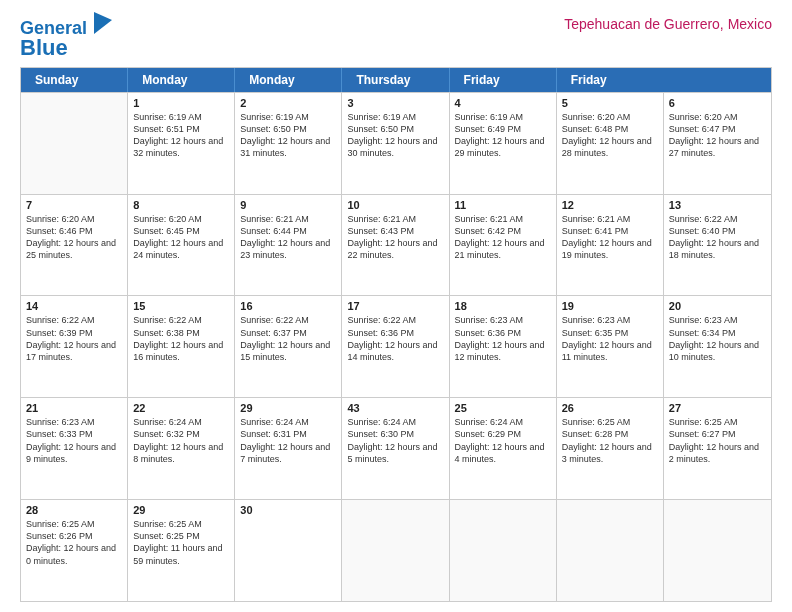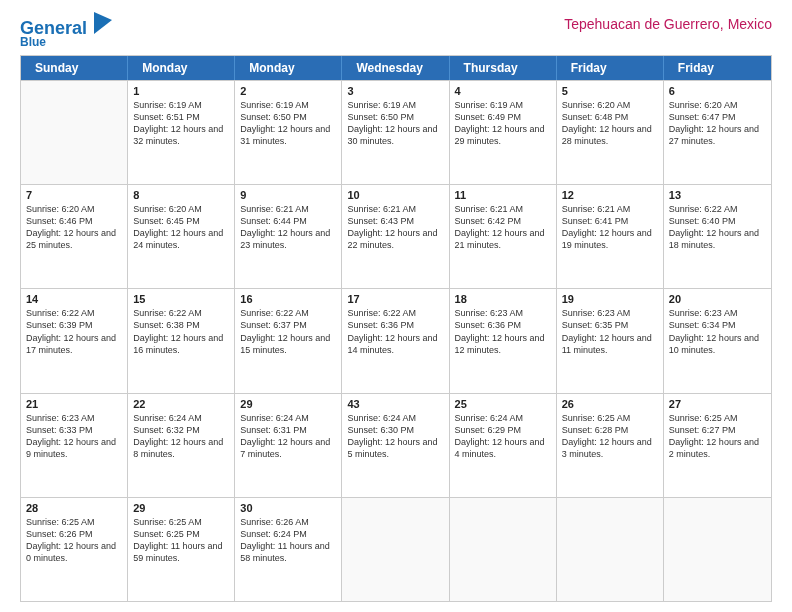--- a/index.html
+++ b/index.html
@@ -116,34 +116,33 @@
     <div class="logo">
       <div>
         <div style="display:flex;align-items:center;">
           <span class="logo-text">
             <span>General</span>
             <svg class="logo-icon" viewBox="0 0 18 22" xmlns="http://www.w3.org/2000/svg">
               <polygon points="0,0 18,8 0,22" fill="#1a6fb5"></polygon>
             </svg>
           </span>
         </div>
-        <div style="font-size:12px;font-weight:bold;color:#1a6fb5;margin-top:-4px;">Blue</div>
+        <div style="font-size:22px;font-weight:bold;color:#1a6fb5;margin-top:-4px;">Blue</div>
       </div>
     </div>
     <div class="title-block">
       <div class="subtitle">Tepehuacan de Guerrero, Mexico</div>
     </div>
   </div>
 
   <div class="calendar">
     <div class="cal-header-row">
     <div class="cal-header-cell">Sunday</div>
         <div class="cal-header-cell">Monday</div>
         <div class="cal-header-cell">Monday</div>
-        <div class="cal-header-cell">Wednesday</div>
         <div class="cal-header-cell">Thursday</div>
         <div class="cal-header-cell">Friday</div>
         <div class="cal-header-cell">Friday</div>
       </div>
     <div class="cal-body">
     <div class="cal-week">
           <div class="cal-cell empty"></div>
           <div class="cal-cell">
             <div class="day-number">1</div>
             <div class="day-info" style="white-space: pre-line;">Sunrise: 6:19 AM
@@ -321,23 +320,20 @@
 Daylight: 12 hours and 0 minutes.</div>
           </div>
           <div class="cal-cell">
             <div class="day-number">29</div>
             <div class="day-info" style="white-space: pre-line;">Sunrise: 6:25 AM
 Sunset: 6:25 PM
 Daylight: 11 hours and 59 minutes.</div>
           </div>
           <div class="cal-cell">
             <div class="day-number">30</div>
-            <div class="day-info" style="white-space: pre-line;">Sunrise: 6:26 AM
-Sunset: 6:24 PM
-Daylight: 11 hours and 58 minutes.</div>
           </div>
           <div class="cal-cell empty"></div>
           <div class="cal-cell empty"></div>
           <div class="cal-cell empty"></div>
           <div class="cal-cell empty"></div>
         </div>
       </div>
   </div>
 </div>
 

